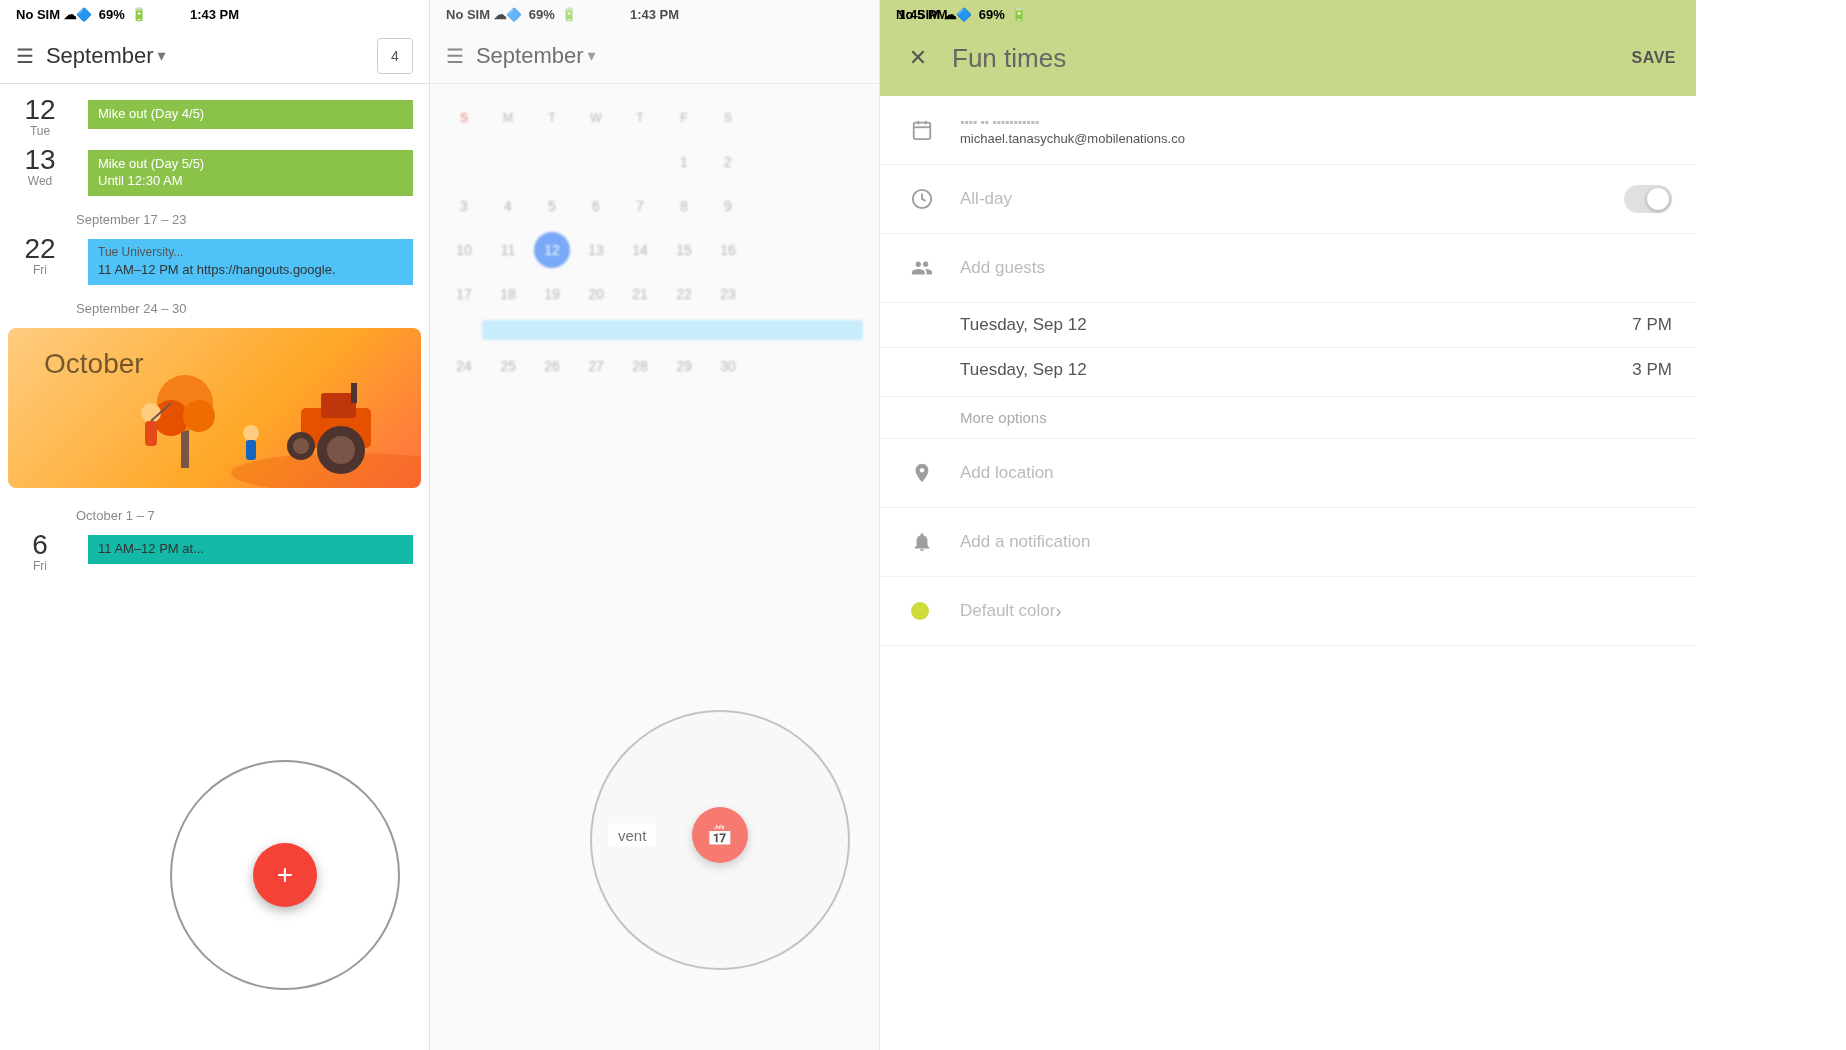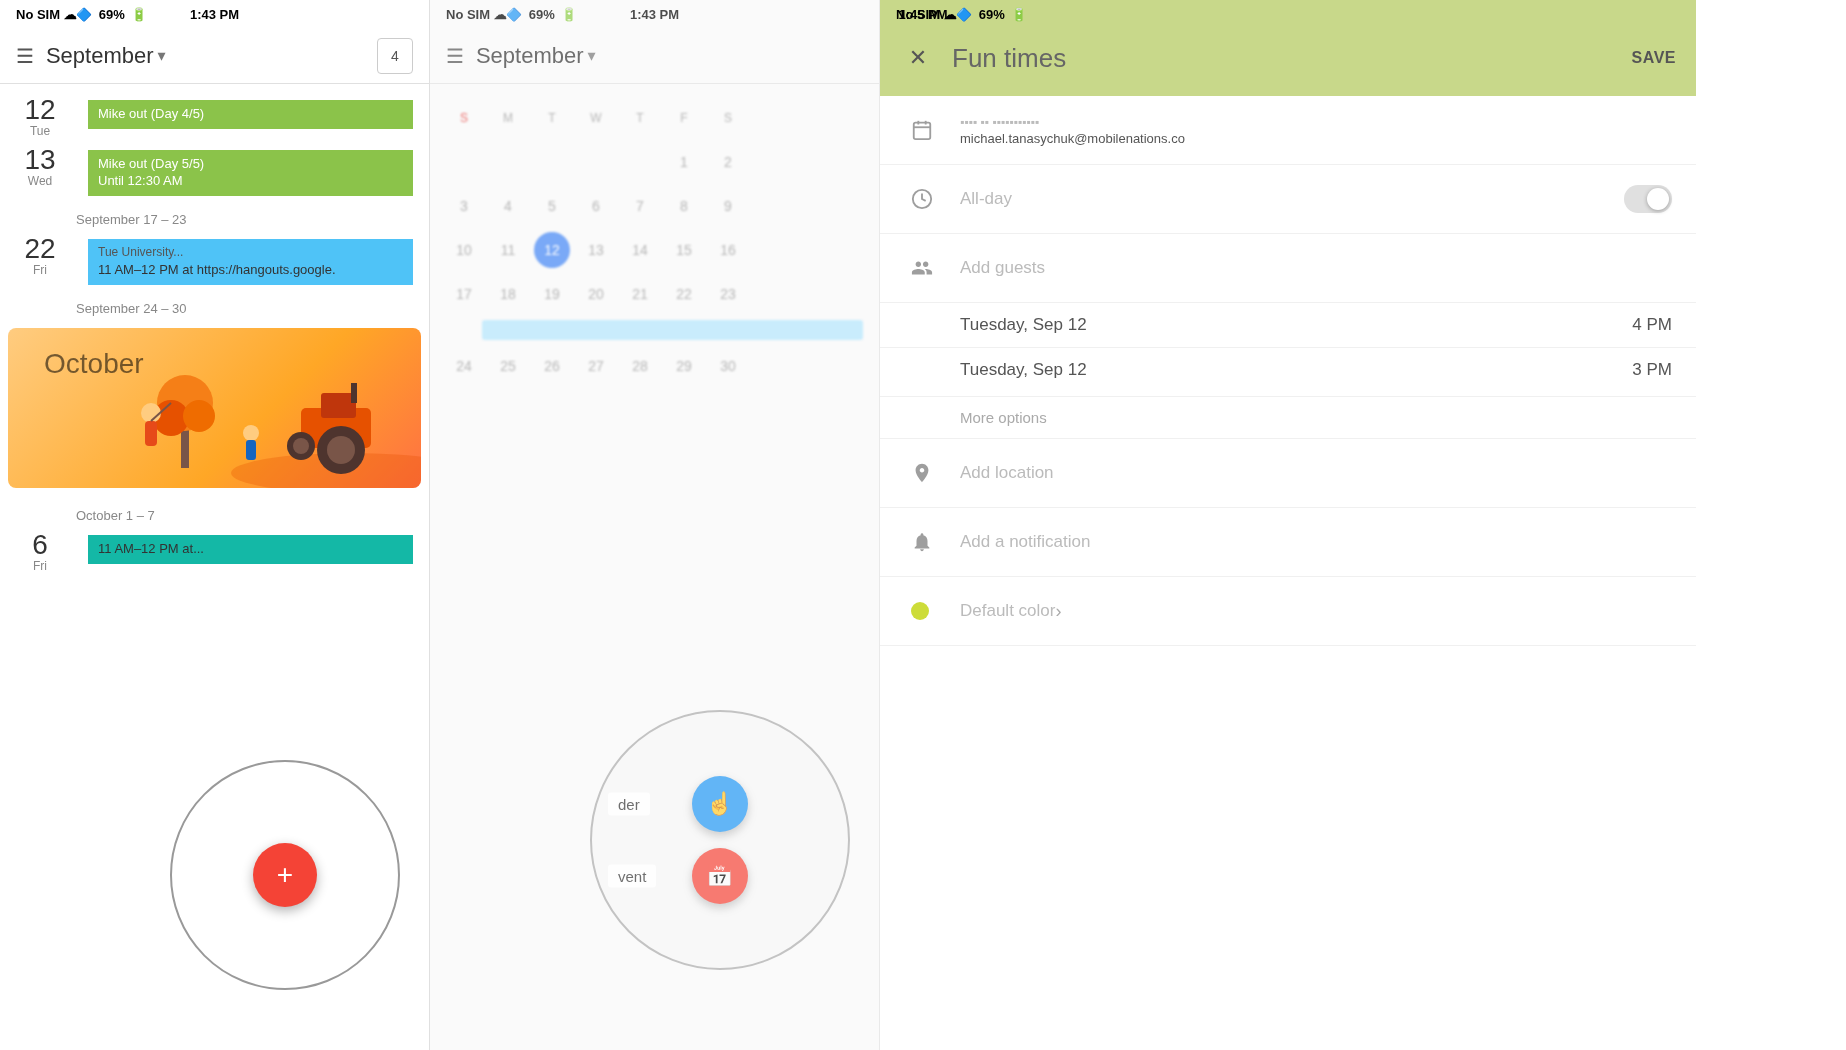--- a/index.html
+++ b/index.html
@@ -634,26 +634,20 @@
       <div class="grid-cell">26</div>
       <div class="grid-cell">27</div>
       <div class="grid-cell">28</div>
       <div class="grid-cell">29</div>
       <div class="grid-cell">30</div>
     </div>
   </div>
 
   <div class="fab-menu-overlay">
 
-    <div style="position:relative; width:100%; display:flex; align-items:center; justify-content:center; margin-top: 10px;">
-      <span class="fab-label fab-label-reminder" style="position:absolute; left:16px; top:50%; transform:translateY(-50%); font-size:15px; color:#333; background:rgba(255,255,255,0.9); padding:3px 10px; border-radius:3px; white-space:nowrap;">der</span>
-      <div class="fab-menu-btn blue">
-        <span>☝</span>
-      </div>
-    </div>
 
     <div style="position:relative; width:100%; display:flex; align-items:center; justify-content:center; margin-bottom:10px;">
       <span class="fab-label fab-label-event" style="position:absolute; left:16px; top:50%; transform:translateY(-50%); font-size:15px; color:#333; background:rgba(255,255,255,0.9); padding:3px 10px; border-radius:3px; white-space:nowrap;">vent</span>
       <div class="fab-menu-btn red">
         <span>📅</span>
       </div>
     </div>
   </div>
 </div>
 
@@ -717,21 +711,21 @@
             <path d="M16 11c1.66 0 2.99-1.34 2.99-3S17.66 5 16 5c-1.66 0-3 1.34-3 3s1.34 3 3 3zm-8 0c1.66 0 2.99-1.34 2.99-3S9.66 5 8 5C6.34 5 5 6.34 5 8s1.34 3 3 3zm0 2c-2.33 0-7 1.17-7 3.5V19h14v-2.5c0-2.33-4.67-3.5-7-3.5zm8 0c-.29 0-.62.02-.97.05 1.16.84 1.97 1.97 1.97 3.45V19h6v-2.5c0-2.33-4.67-3.5-7-3.5z"></path>
           </svg>
       </div>
       <div class="editor-row-label">Add guests</div>
     </div>
 
     <div class="time-row">
       <div class="time-row-spacer"></div>
       <div class="time-entry">
         <span>Tuesday, Sep 12</span>
-        <span>4 PM</span>
+        <span>7 PM</span>
       </div>
     </div>
 
     <div class="time-row" style="padding-bottom:16px;">
       <div class="time-row-spacer"></div>
       <div class="time-entry">
         <span>Tuesday, Sep 12</span>
         <span>3 PM</span>
       </div>
     </div>

